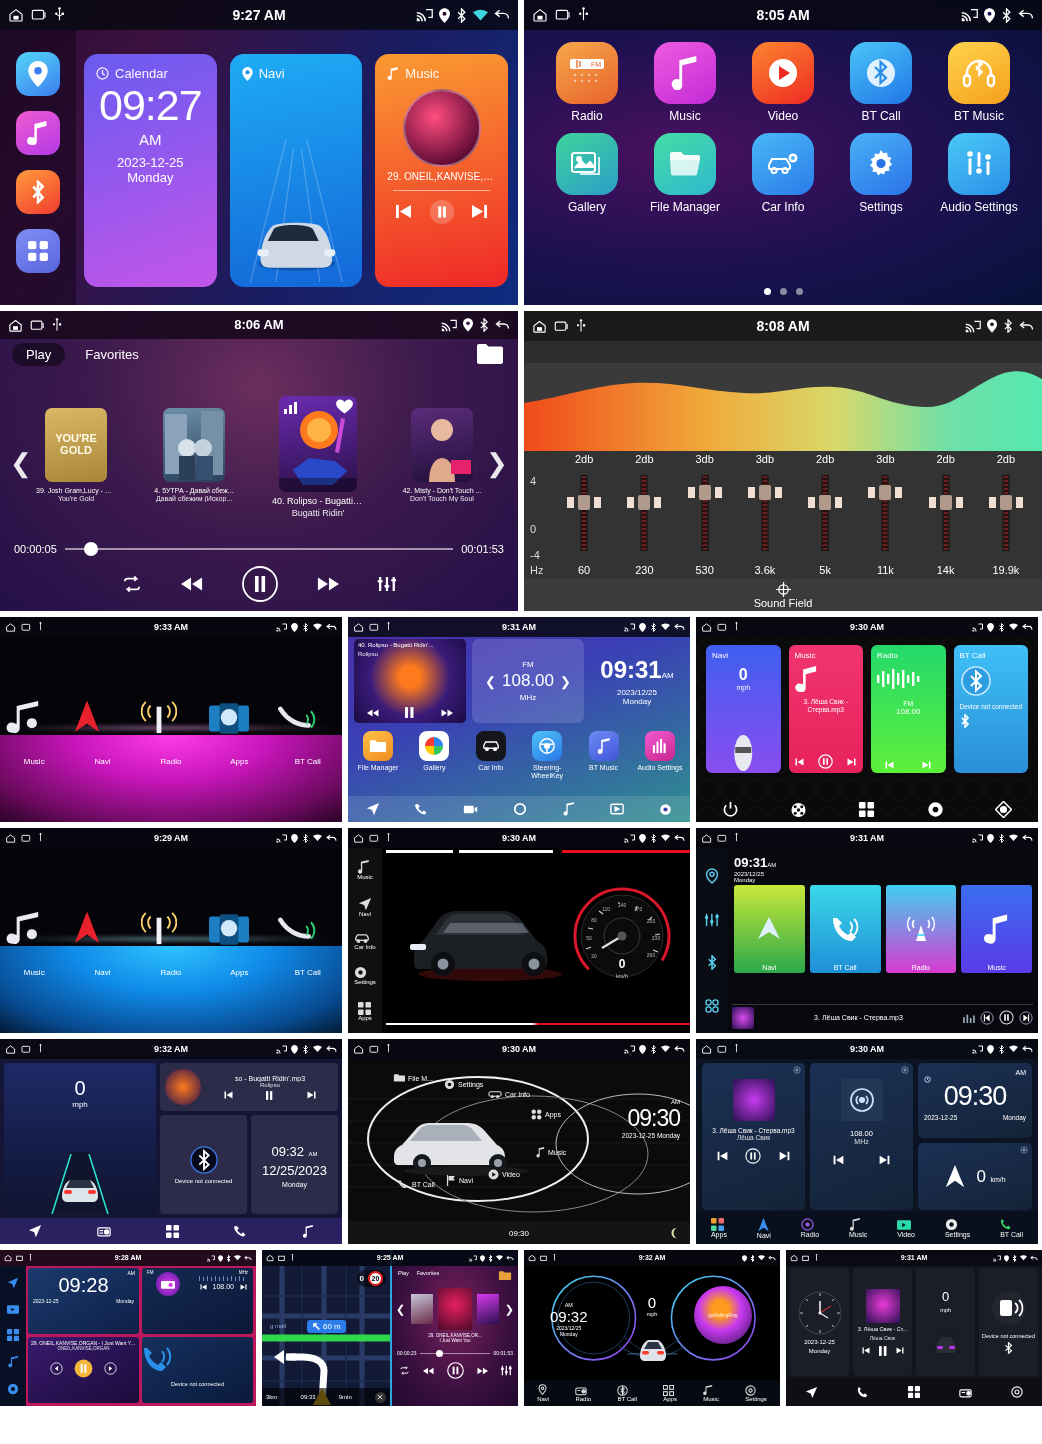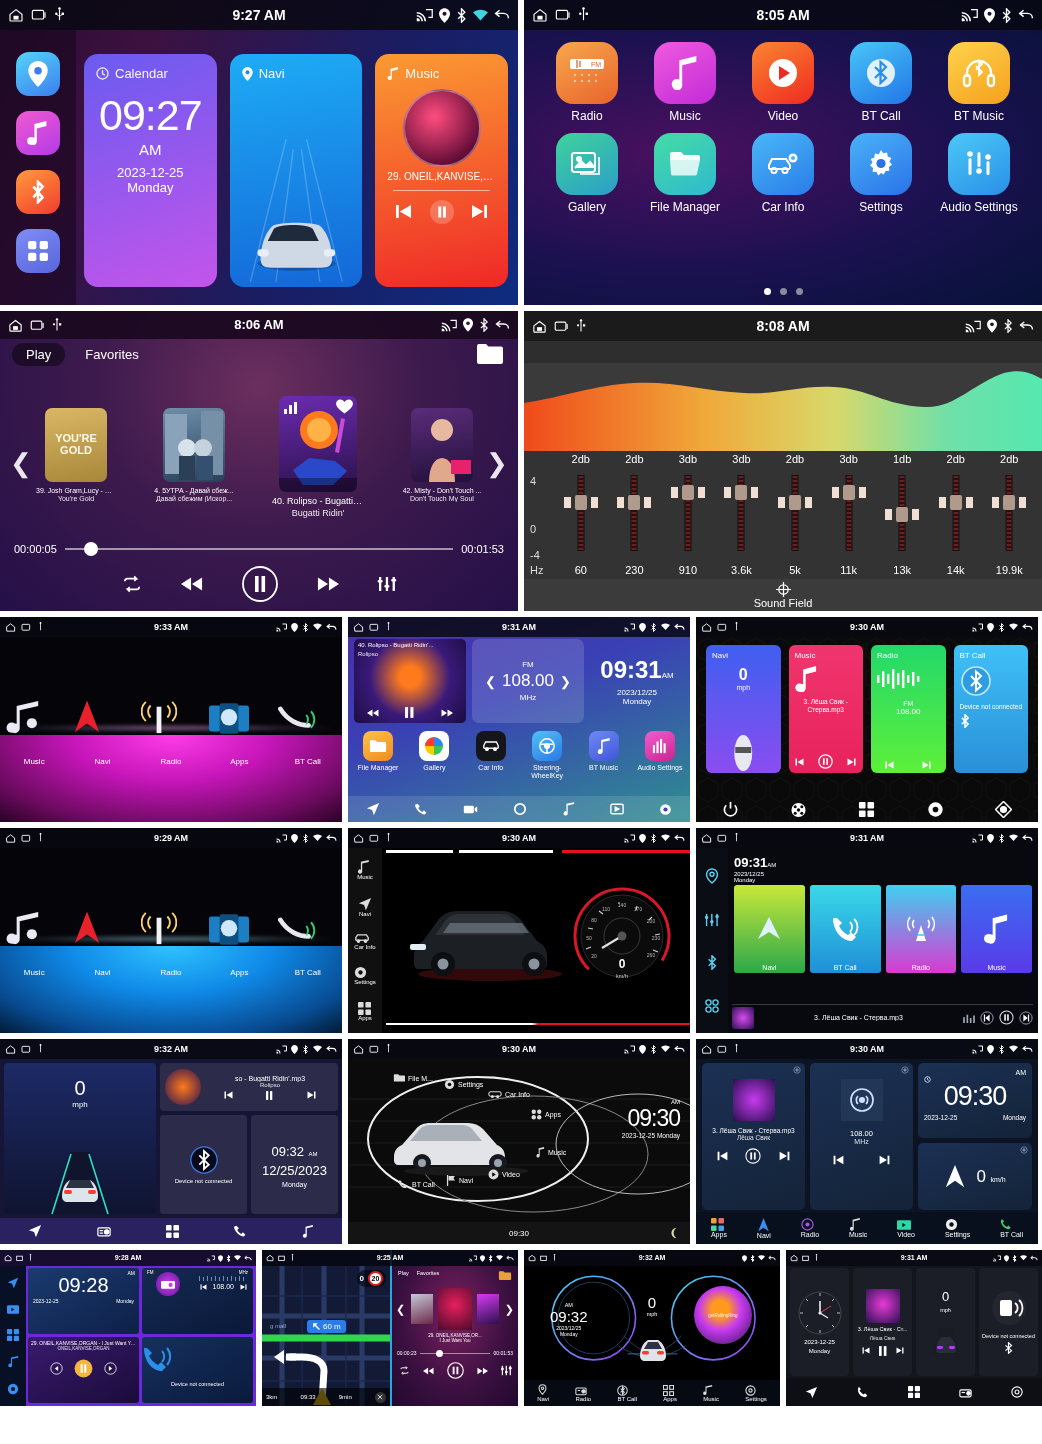--- a/index.html
+++ b/index.html
@@ -32,21 +32,21 @@
   .p1 .dock { position:absolute; left:0; top:30px; bottom:0; width:76px;
               background:rgba(20,5,28,.55); display:flex; flex-direction:column;
               align-items:center; justify-content:flex-start; gap:15px; padding-top:22px; }
   .p1 .dock .app { width:44px;height:44px;border-radius:13px;display:flex;align-items:center;justify-content:center; }
   .p1 .cards { position:absolute; left:84px; right:10px; top:54px; bottom:18px; display:flex; gap:13px; }
   .p1 .card { flex:1; border-radius:14px; position:relative; overflow:hidden; padding:12px; }
   .c-cal { background:linear-gradient(160deg,#6a5bf0,#c455ea); }
   .c-nav { background:linear-gradient(170deg,#1eacf5,#1367d8); }
   .c-mus { background:linear-gradient(170deg,#fb9a32,#ef2828); }
   .card-hd { display:flex; align-items:center; gap:6px; font-size:13px; opacity:.95; }
-  .bigclock { font-size:43px; font-weight:300; letter-spacing:-1px; text-align:center; margin-top:10px; }
+  .bigclock { font-size:43px; font-weight:300; letter-spacing:-1px; text-align:center; }
   .ampm { text-align:center; font-size:15px; margin-top:1px; }
   .cdate { text-align:center; font-size:13px; margin-top:7px; }
   .cday { text-align:center; font-size:13px; }
   .albumart { width:78px;height:78px;border-radius:50%; margin:8px auto 0;
               background:radial-gradient(circle at 40% 35%,#ff4d7e,#6a0f3a 70%,#2b0418);
               border:2px solid rgba(255,255,255,.35); }
   .trk { font-size:10px; text-align:center; margin-top:4px; line-height:1.25; }
   .trkline { height:1px; background:rgba(255,255,255,.55); margin:6px 6px 0; }
   .mctrl { display:flex; justify-content:space-around; align-items:center; margin-top:8px; }
 
@@ -198,21 +198,21 @@
   .p13 .d13 { text-align:center; font-size:7px; }
 
   
   .ps { width:257px; height:156px; }
   .ps .statusbar { height:16px; font-size:7px; }
   .ps .sb-time { line-height:16px; font-size:7px; }
   .ps .sb-left { gap:4px; padding-left:4px; }
   .ps .sb-right { gap:3px; padding-right:4px; }
 
   
-  .p14 { background:#6d28d9; }
+  .p14 { background:#be185d; }
   .p14 .rail { position:absolute; top:16px; left:0; bottom:0; width:26px; background:#081025;
                display:flex; flex-direction:column; align-items:center; justify-content:space-around; padding:4px 0; }
   .p14 .grid14 { position:absolute; top:18px; left:28px; right:3px; bottom:3px;
                  display:grid; grid-template-columns:1fr 1fr; grid-template-rows:1fr 1fr; gap:3px; }
   .p14 .cell { border-radius:3px; position:relative; overflow:hidden; }
 
   
   .p15 { background:#0a1030; }
   .p15 .left { position:absolute; top:16px; left:0; width:128px; bottom:0; background:#123; overflow:hidden;}
   .p15 .right { position:absolute; top:16px; left:130px; right:0; bottom:0;
@@ -855,21 +855,21 @@
             </div>
           <div class="sl">
               <div class="dbv">3db</div>
               <div class="track"></div>
               <div class="thumb" style="top:34px">
                 <svg width="34" height="15" viewBox="0 0 34 15">
                   <rect x="11" y="0" width="12" height="15" rx="2" fill="#b09a8c"></rect>
                   <path d="M0 2h7v11H0zM34 2h-7v11h7z" fill="#f2dfd4"></path>
                 </svg>
               </div>
-              <div class="hz">910</div>
+              <div class="hz">530</div>
             </div>
           <div class="sl">
               <div class="dbv">3db</div>
               <div class="track"></div>
               <div class="thumb" style="top:34px">
                 <svg width="34" height="15" viewBox="0 0 34 15">
                   <rect x="11" y="0" width="12" height="15" rx="2" fill="#b09a8c"></rect>
                   <path d="M0 2h7v11H0zM34 2h-7v11h7z" fill="#f2dfd4"></path>
                 </svg>
               </div>
@@ -889,31 +889,20 @@
           <div class="sl">
               <div class="dbv">3db</div>
               <div class="track"></div>
               <div class="thumb" style="top:34px">
                 <svg width="34" height="15" viewBox="0 0 34 15">
                   <rect x="11" y="0" width="12" height="15" rx="2" fill="#b09a8c"></rect>
                   <path d="M0 2h7v11H0zM34 2h-7v11h7z" fill="#f2dfd4"></path>
                 </svg>
               </div>
               <div class="hz">11k</div>
-            </div>
-          <div class="sl">
-              <div class="dbv">1db</div>
-              <div class="track"></div>
-              <div class="thumb" style="top:56px">
-                <svg width="34" height="15" viewBox="0 0 34 15">
-                  <rect x="11" y="0" width="12" height="15" rx="2" fill="#b09a8c"></rect>
-                  <path d="M0 2h7v11H0zM34 2h-7v11h7z" fill="#f2dfd4"></path>
-                </svg>
-              </div>
-              <div class="hz">13k</div>
             </div>
           <div class="sl">
               <div class="dbv">2db</div>
               <div class="track"></div>
               <div class="thumb" style="top:44px">
                 <svg width="34" height="15" viewBox="0 0 34 15">
                   <rect x="11" y="0" width="12" height="15" rx="2" fill="#b09a8c"></rect>
                   <path d="M0 2h7v11H0zM34 2h-7v11h7z" fill="#f2dfd4"></path>
                 </svg>
               </div>

